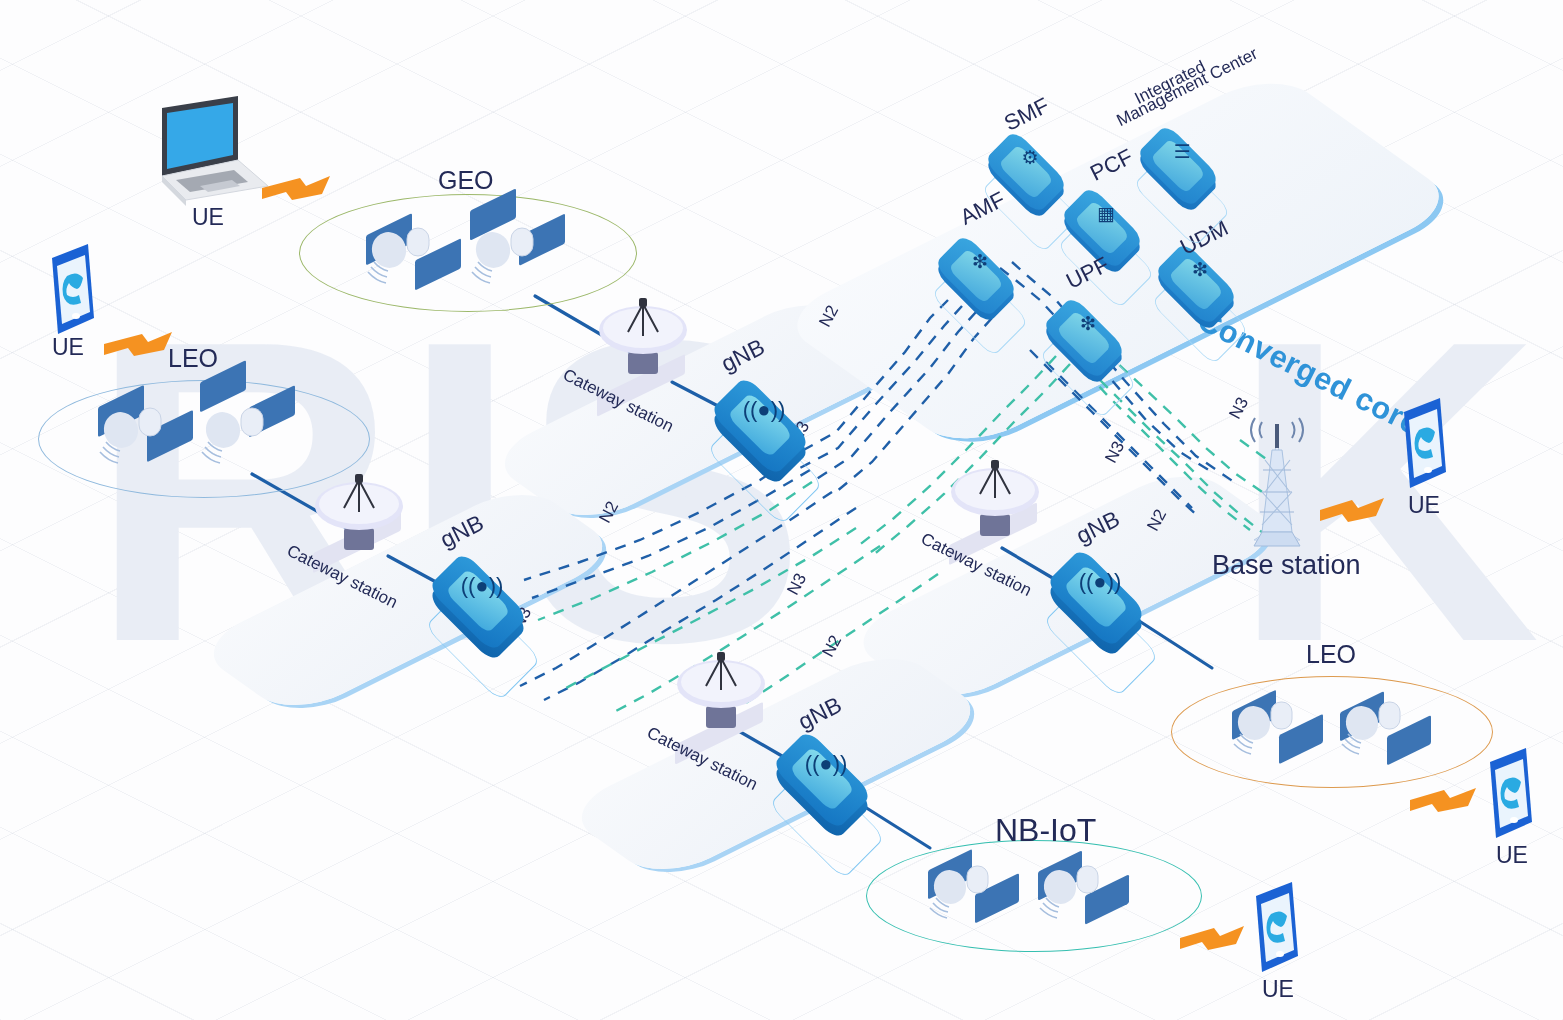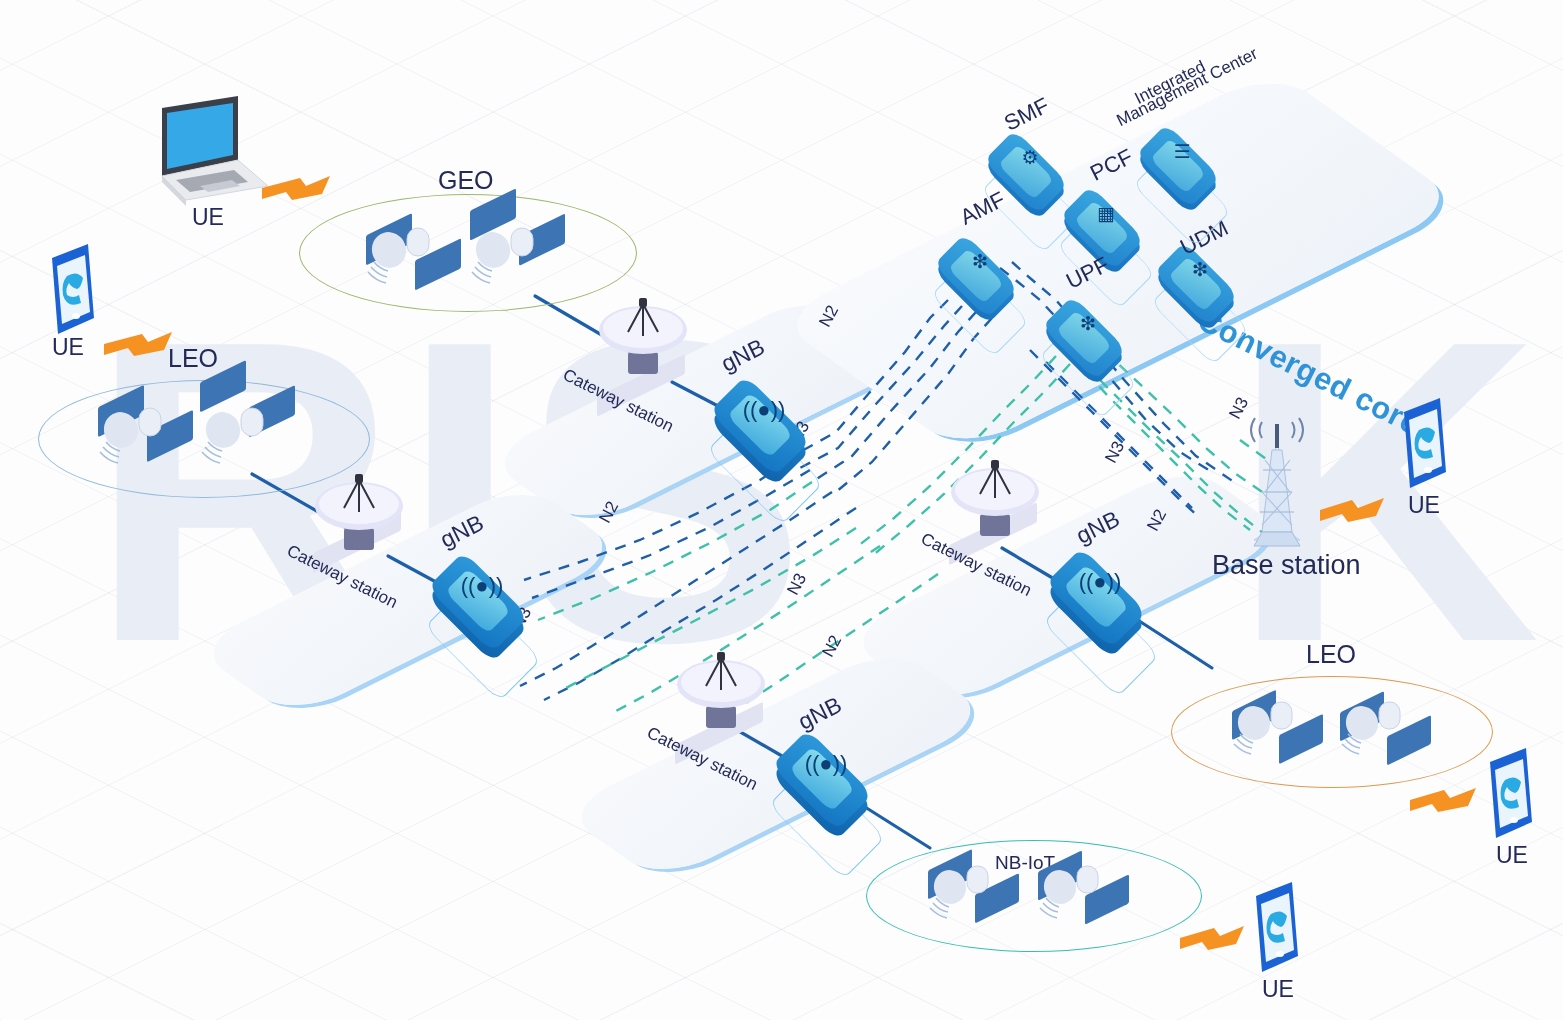--- a/index.html
+++ b/index.html
@@ -299,21 +299,21 @@
     <g>
       <rect x="1340" y="692" width="44" height="29" rx="2" fill="#3c74b4" transform="skewY(-26) translate(0,674)"></rect>
       <rect x="1387" y="721" width="44" height="29" rx="2" fill="#3c74b4" transform="skewY(-26) translate(0,692)"></rect>
       <rect x="1379" y="702" width="21" height="27" rx="10" fill="#e9eef7" stroke="#c9d4e6"></rect>
       <ellipse cx="1362" cy="723" rx="16" ry="17" fill="#dfe6f2" transform="rotate(-18 1362 723)"></ellipse>
       <path d="M1348 734 q6 7 13 9 M1345 739 q7 8 15 9 M1342 744 q8 8 17 10" stroke="#a6bede" fill="none" stroke-width="1.6"></path>
     </g>
   </svg>
 
   <div class="orbit" style="left:866px;top:840px;width:334px;height:110px;border-color:#36bfb0;"></div>
-  <div class="lbl" style="left:995px;top:812px;font-size:19px;font-weight:400;margin-top:40px;">NB-IoT</div>
+  <div class="lbl" style="left:995px;top:812px;font-size:32px;font-weight:400;">NB-IoT</div>
 
   <svg class="net">
     <g>
       <rect x="928" y="856" width="44" height="29" rx="2" fill="#3c74b4" transform="skewY(-26) translate(0,467)"></rect>
       <rect x="975" y="885" width="44" height="29" rx="2" fill="#3c74b4" transform="skewY(-26) translate(0,485)"></rect>
       <rect x="967" y="866" width="21" height="27" rx="10" fill="#e9eef7" stroke="#c9d4e6"></rect>
       <ellipse cx="950" cy="887" rx="16" ry="17" fill="#dfe6f2" transform="rotate(-18 950 887)"></ellipse>
       <path d="M936 898 q6 7 13 9 M933 903 q7 8 15 9 M930 908 q8 8 17 10" stroke="#a6bede" fill="none" stroke-width="1.6"></path>
     </g>
     <g>

